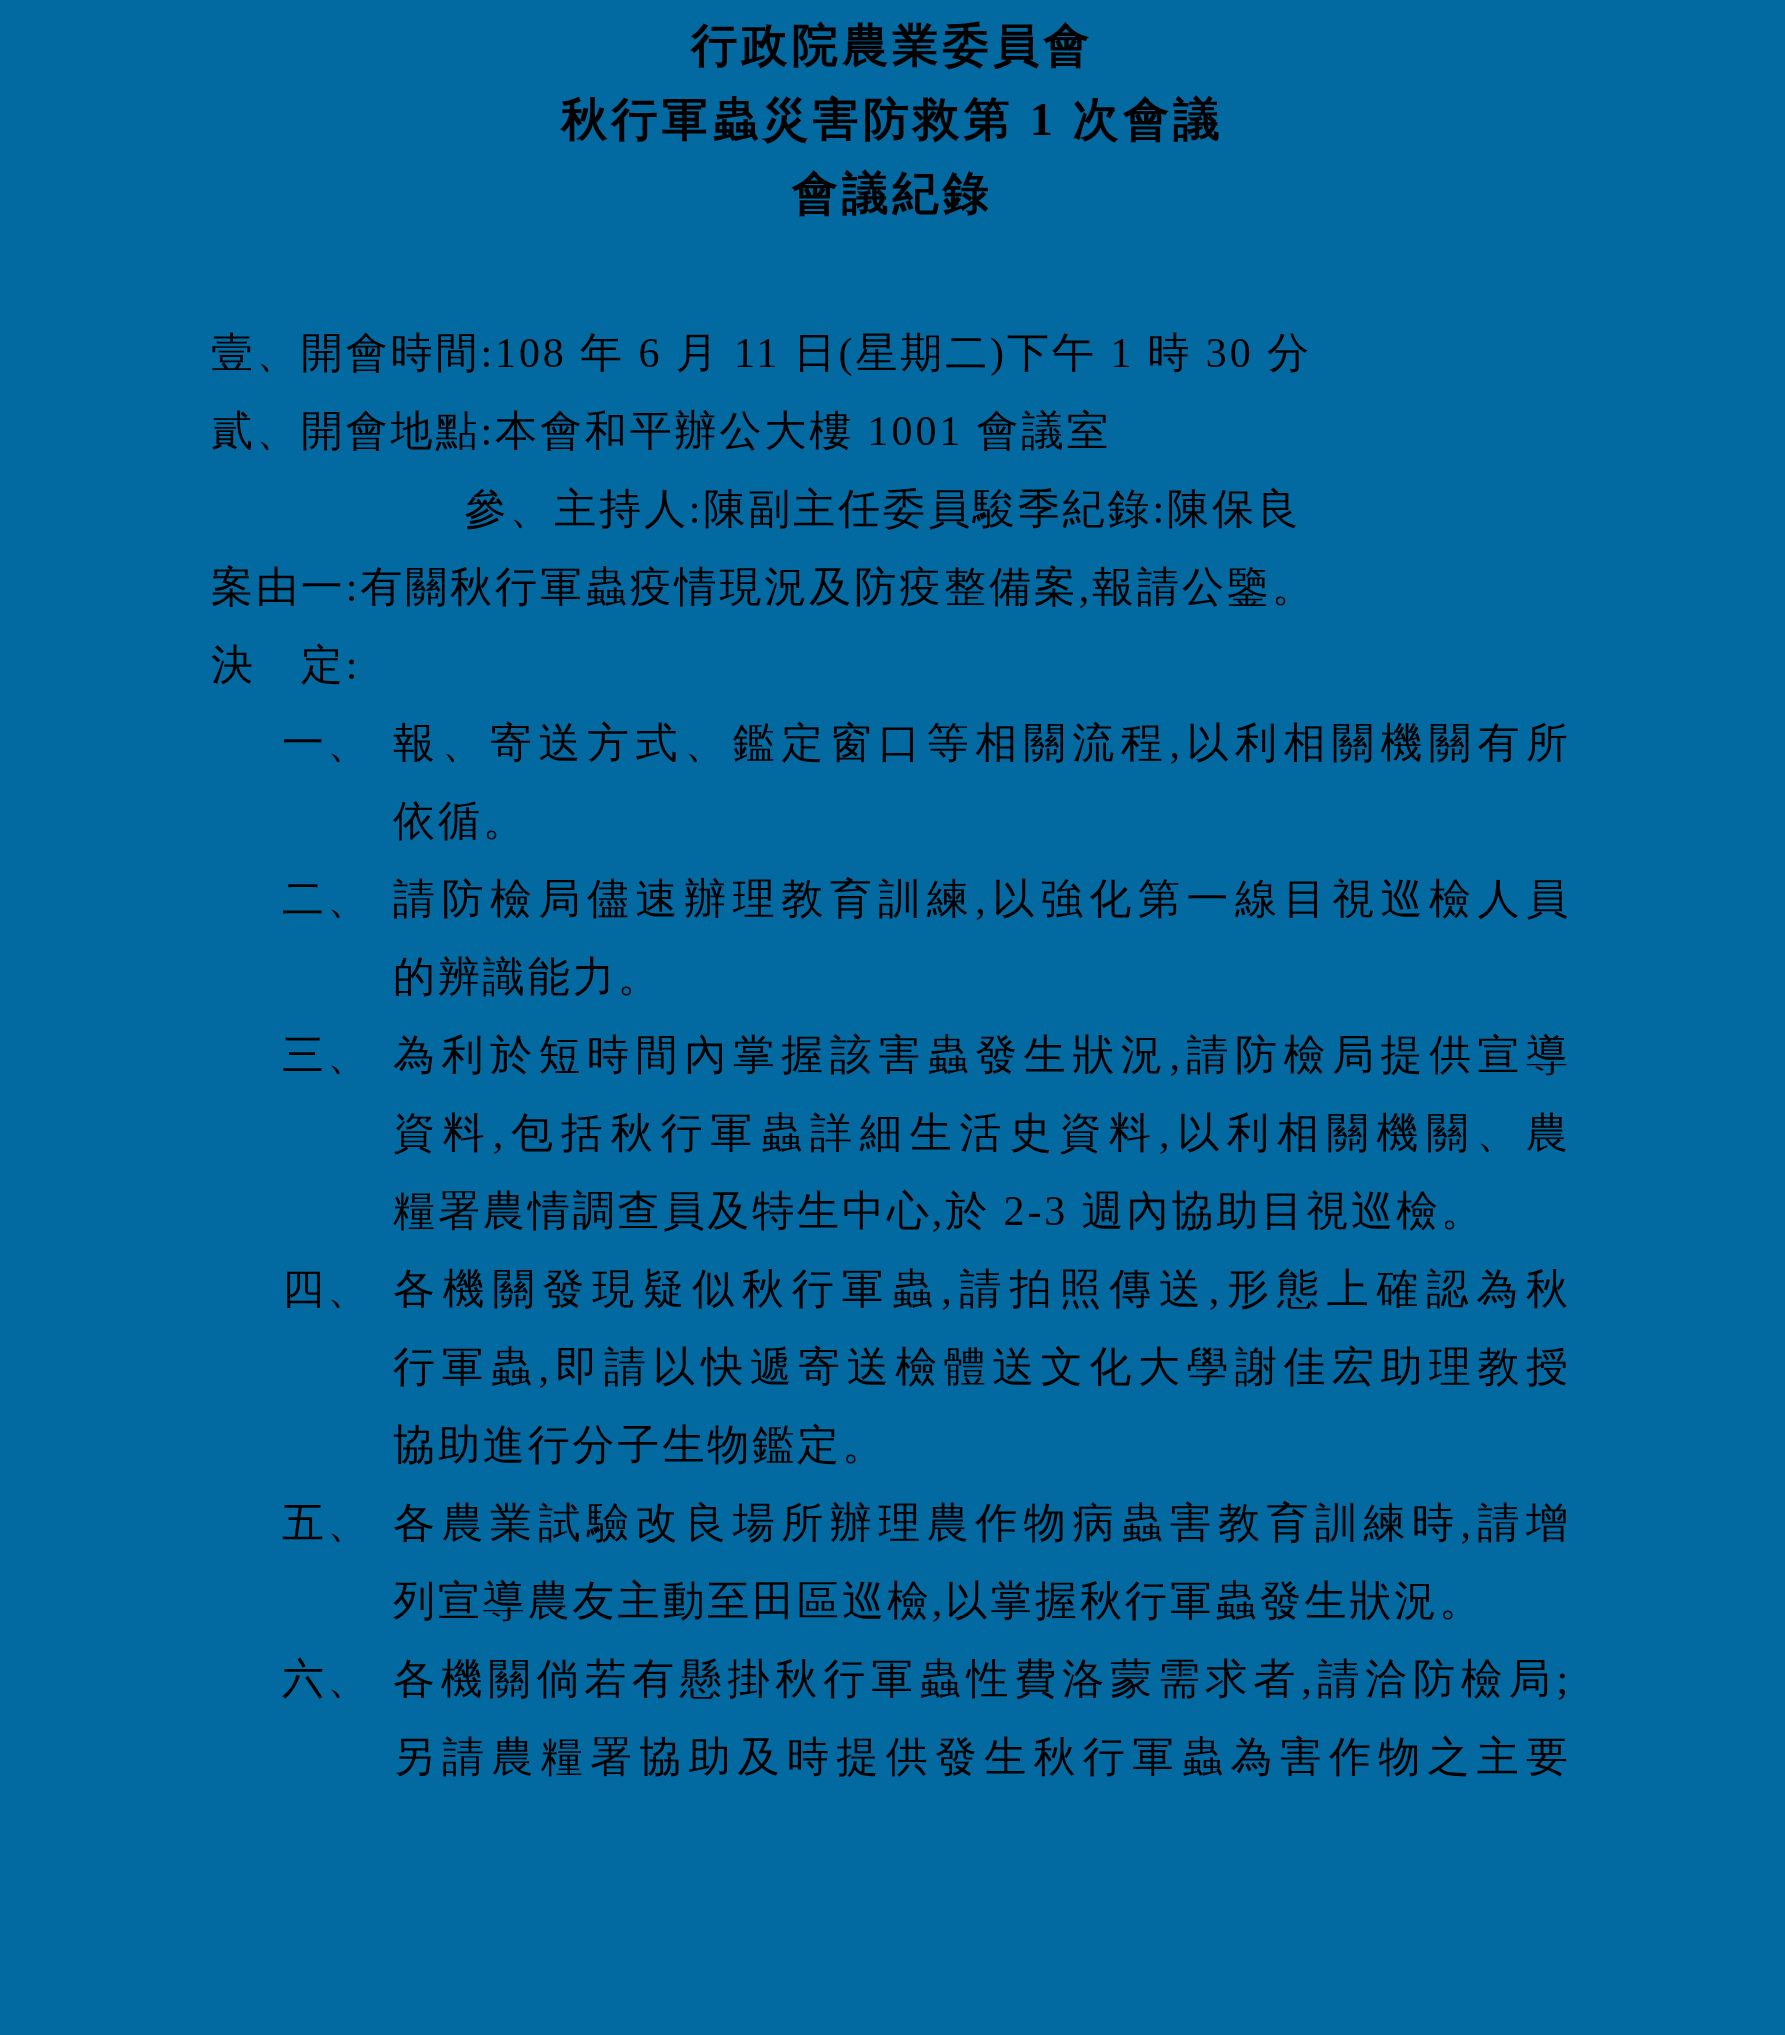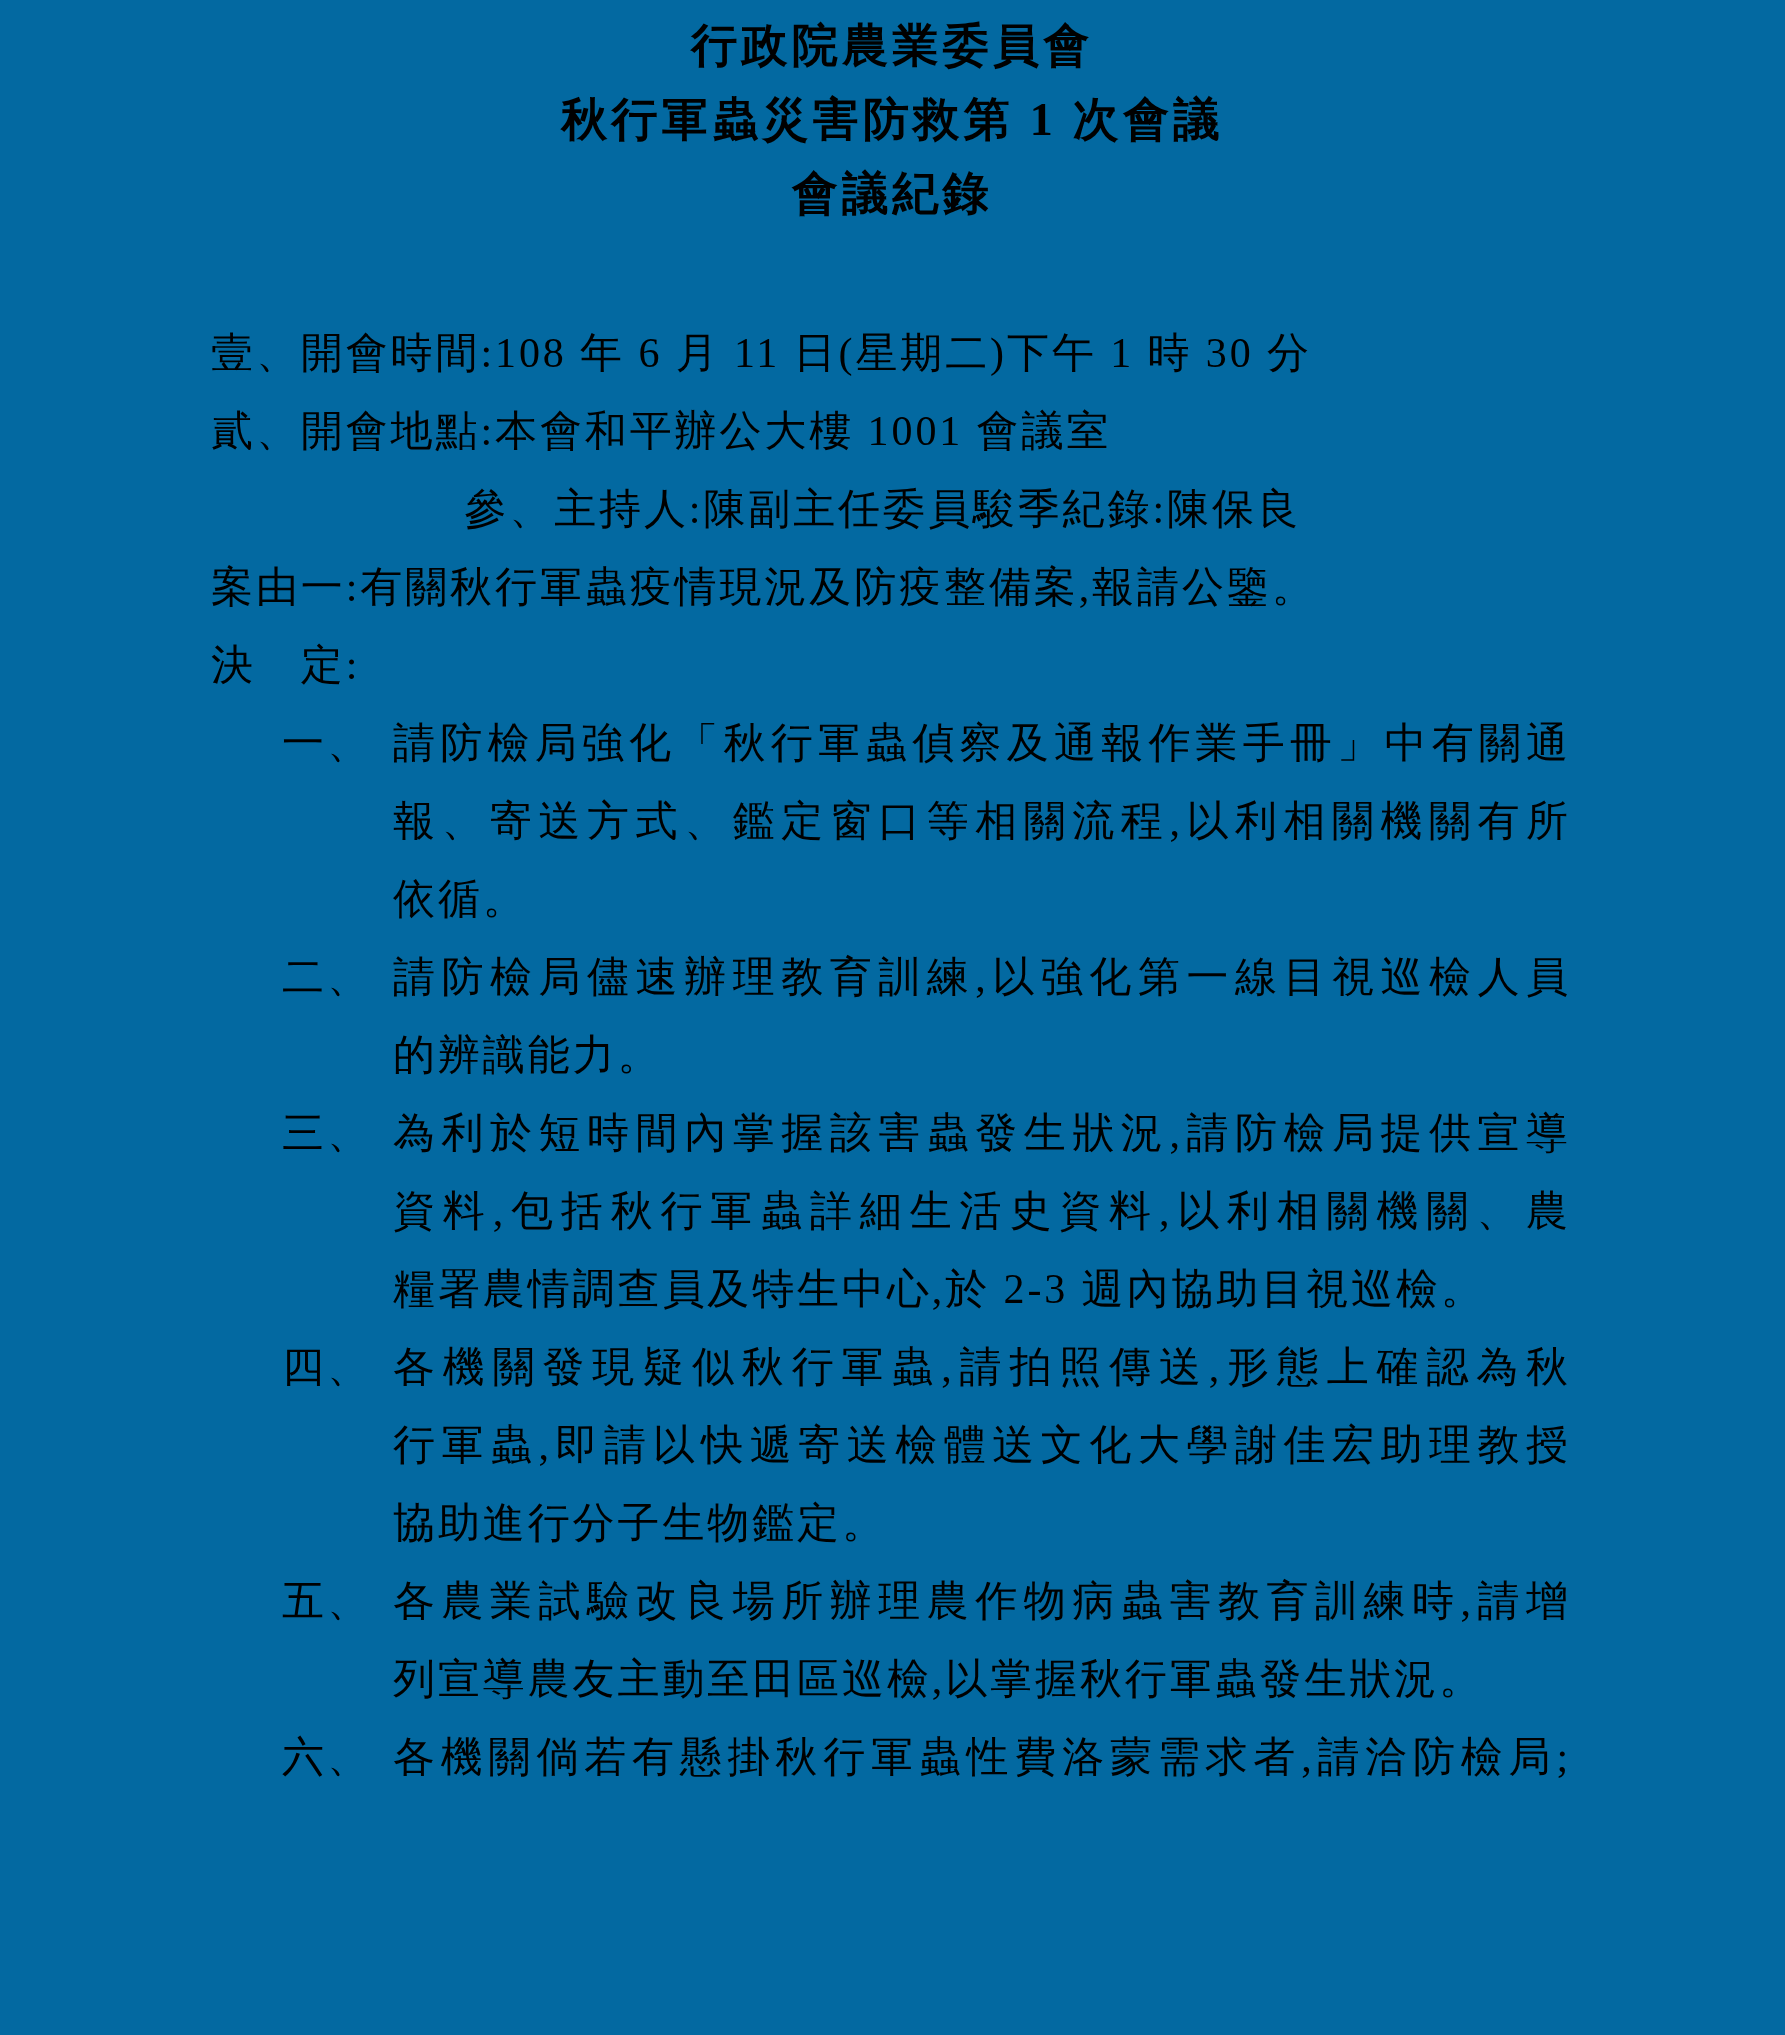--- a/index.html
+++ b/index.html
@@ -91,21 +91,20 @@
 
 
 
     <div class="line"><span>案由一:</span><span>有關秋行軍蟲疫情現況及防疫整備案,報請公鑒。</span></div>
 
     <div class="line">決　定:</div>
 
     <div class="decision-item">
       <div class="d-num">一、</div>
       <div class="d-lines">
-        <div class="line fill">請防檢局強化「秋行軍蟲偵察及通報作業手冊」中有關通</div>
         <div class="line fill">報、寄送方式、鑑定窗口等相關流程,以利相關機關有所</div>
         <div class="line">依循。</div>
       </div>
     </div>
 
     <div class="decision-item">
       <div class="d-num">二、</div>
       <div class="d-lines">
         <div class="line fill">請防檢局儘速辦理教育訓練,以強化第一線目視巡檢人員</div>
         <div class="line">的辨識能力。</div>
@@ -135,18 +134,19 @@
       <div class="d-lines">
         <div class="line fill">各農業試驗改良場所辦理農作物病蟲害教育訓練時,請增</div>
         <div class="line">列宣導農友主動至田區巡檢,以掌握秋行軍蟲發生狀況。</div>
       </div>
     </div>
 
     <div class="decision-item">
       <div class="d-num">六、</div>
       <div class="d-lines">
         <div class="line fill">各機關倘若有懸掛秋行軍蟲性費洛蒙需求者,請洽防檢局;</div>
+        <div class="line fill">另請農糧署協助及時提供發生秋行軍蟲為害作物之主要</div>
       </div>
     </div>
 
   </div>
 </div>
 
 
 </body></html>

